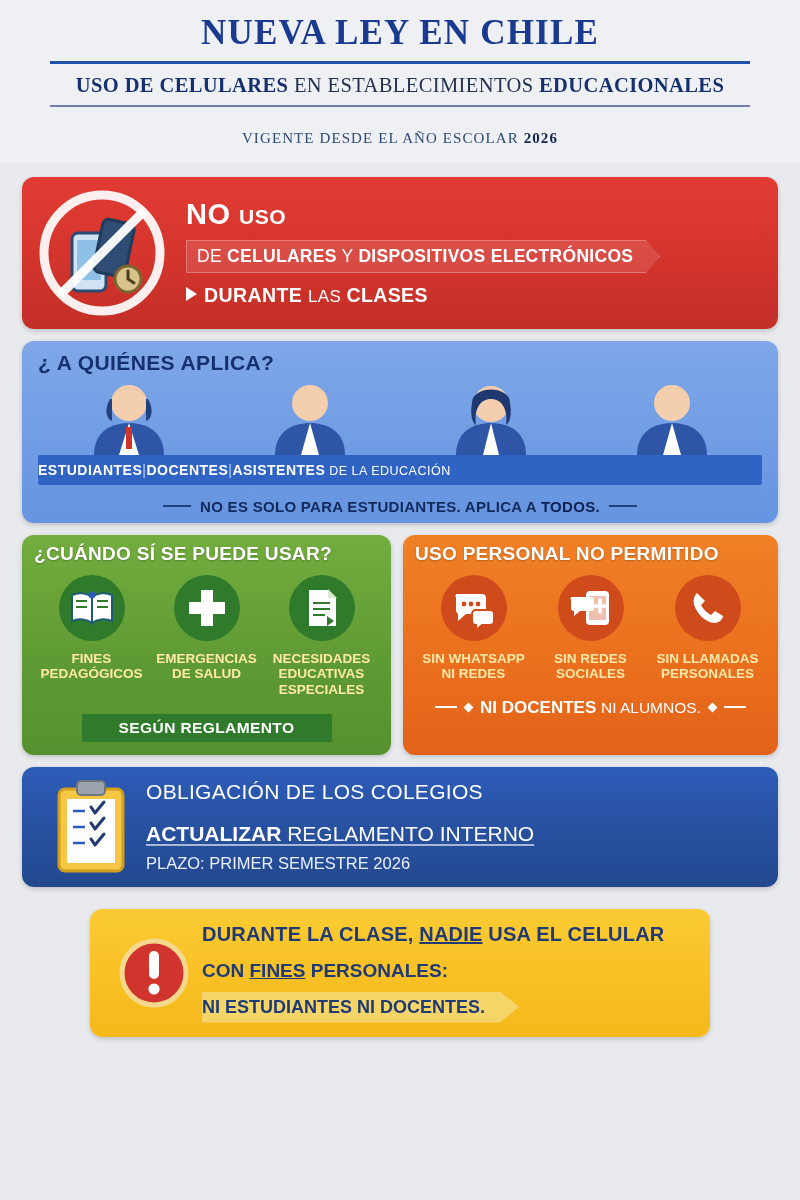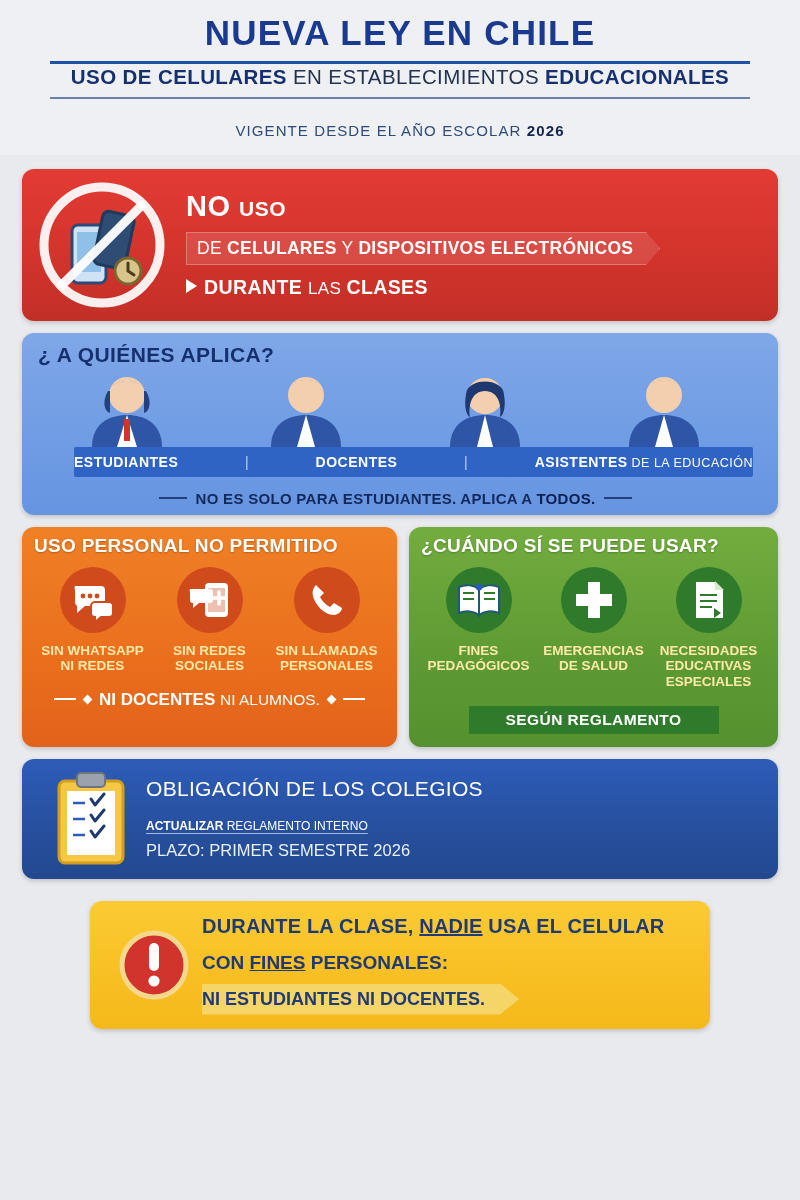--- a/index.html
+++ b/index.html
@@ -14,20 +14,21 @@
     overflow: hidden;
     position: relative;
   }
 
   
   .header {
     background: #eef0f4;
     padding: 14px 0 16px 0;
     text-align: center;
     position: relative;
+    font-family: Liberation Serif, serif;
   }
   .title-main {
     font-size: 35px;
     font-weight: bold;
     color: #1a3a8f;
     letter-spacing: 1.2px;
     text-transform: uppercase;
     line-height: 1.1;
     margin-bottom: 8px;
   }
@@ -35,21 +36,21 @@
     height: 3px;
     background: #1f50a8;
     width: 700px;
     margin: 0 auto;
   }
   .rule.thin { height: 2px; background: #6d7fae; }
   .subtitle {
     font-size: 20.5px;
     color: #23324f;
     letter-spacing: 0.4px;
-    padding: 1px 0 8px 0;
+    padding: 10px 0 8px 0;
     text-transform: uppercase;
     border-radius: 14px;
   }
   .subtitle b { color: #16306f; }
   .subsub {
     font-size: 15px;
     color: #2e4a78;
     letter-spacing: 1.1px;
     padding-top: 23px;
     text-transform: uppercase;
@@ -109,48 +110,47 @@
     border-bottom: 7px solid transparent;
     margin-right: 7px;
     vertical-align: 1px;
   }
 
   
   .blue-block {
     margin: 12px 22px 0 22px;
     height: 182px;
     background: linear-gradient(180deg,#7fa7e8 0%,#6f9ce4 60%,#6694e0 100%);
-    padding: 10px 25px 0 16px;
+    padding: 10px 16px 0 16px;
     box-sizing: border-box;
   }
   .blue-q {
     color: #16306f;
     font-size: 21px;
     font-weight: bold;
     letter-spacing: 0.4px;
     margin-bottom: 2px;
   }
   .people-row {
     display: flex;
     justify-content: space-around;
     align-items: flex-end;
     height: 78px;
   }
   .roles-bar {
     background: #2f63c4;
     height: 30px;
     display: flex;
     align-items: center;
-    justify-content: space-between;
+    justify-content: flex-start;
     color: #fff;
     font-size: 14px;
     font-weight: bold;
     letter-spacing: 0.5px;
     border-radius: 2px;
-    margin-left: 36px;
   }
   .roles-bar .lt { font-weight: normal; font-size: 12.5px; }
   .roles-sep { color: #bcd2f3; font-weight: normal; }
   .blue-note {
     text-align: center;
     color: #12295c;
     font-size: 15px;
     font-weight: bold;
     letter-spacing: 0.3px;
     margin-top: 13px;
@@ -263,21 +263,21 @@
     align-items: center;
     padding-left: 14px;
     box-sizing: border-box;
   }
   .navy-icon { width: 110px; flex: none; display:flex; justify-content:center; }
   .navy-text { color: #fff; }
   .navy-title {
     font-size: 21px; font-weight: normal; letter-spacing: 0.3px;
   }
   .navy-line {
-    font-size: 12px; font-weight: bold; margin-top: 18px;
+    font-size: 21px; font-weight: bold; margin-top: 18px;
     text-decoration: underline; text-decoration-color: rgba(255,255,255,0.6);
     text-underline-offset: 3px;
   }
   .navy-line .lt { font-weight: normal; }
   .navy-sub { font-size: 16.5px; margin-top: 8px; color: #eaf0ff; }
 
   
   .yellow-block {
     margin: 22px 90px 0 90px;
     height: 128px;
@@ -385,20 +385,53 @@
     <span>DOCENTES</span>
     <span class="roles-sep">|</span>
     <span><span>ASISTENTES</span><span class="lt"> DE LA EDUCACIÓN</span></span>
   </div>
   <div class="blue-note">
     <span class="dash"></span><span>NO ES SOLO PARA ESTUDIANTES. APLICA A </span><b>TODOS.</b><span class="dash"></span>
   </div>
 </div>
 
 <div class="mid-row">
+
+  <div class="panel green-block">
+    <div class="block-head">¿CUÁNDO SÍ SE PUEDE USAR?</div>
+    <div class="icon-row">
+      <div class="circ g">
+        <svg width="46" height="38" viewBox="0 0 46 38">
+          <path d="M3 6 C10 3 18 4 23 8 L23 34 C18 30 10 29 3 32 Z" fill="#fff" stroke="#1c5a78" stroke-width="2"></path>
+          <path d="M43 6 C36 3 28 4 23 8 L23 34 C28 30 36 29 43 32 Z" fill="#fff" stroke="#1c5a78" stroke-width="2"></path>
+          <path d="M7 12 h11 M7 18 h11 M28 12 h11 M28 18 h11" stroke="#2f7a2b" stroke-width="1.8"></path>
+          <circle cx="23" cy="6" r="3.4" fill="#2d5cb8"></circle>
+        </svg>
+      </div>
+      <div class="circ g">
+        <svg width="40" height="40" viewBox="0 0 40 40">
+          <path d="M14 2 h12 v12 h12 v12 h-12 v12 h-12 v-12 h-12 v-12 h12 z" fill="#fff"></path>
+        </svg>
+      </div>
+      <div class="circ g">
+        <svg width="38" height="44" viewBox="0 0 38 44">
+          <path d="M5 3 h20 l9 9 v29 h-29 z" fill="#fff" stroke="#2f7a2b" stroke-width="2"></path>
+          <path d="M25 3 v9 h9" fill="#d9e9cf"></path>
+          <path d="M10 17 h17 M10 23 h17 M10 29 h12" stroke="#2f7a2b" stroke-width="2"></path>
+          <path d="M24 30 l7 5 l-7 5 z" fill="#2f7a2b"></path>
+        </svg>
+      </div>
+    </div>
+    <div class="cap-row">
+      <div class="cap g">FINES<br>PEDAGÓGICOS</div>
+      <div class="cap g">EMERGENCIAS<br>DE SALUD</div>
+      <div class="cap g">NECESIDADES<br>EDUCATIVAS<br>ESPECIALES</div>
+    </div>
+    <div class="green-foot">SEGÚN REGLAMENTO</div>
+  </div>
 
   <div class="panel orange-block">
     <div class="block-head">USO PERSONAL NO PERMITIDO</div>
     <div class="icon-row">
       <div class="circ o">
         <svg width="44" height="40" viewBox="0 0 44 40">
           <path d="M4 6 h26 a4 4 0 0 1 4 4 v12 a4 4 0 0 1 -4 4 h-16 l-8 7 v-7 a4 4 0 0 1 -2 -4 v-12 a4 4 0 0 1 0 -4 z" fill="#fff"></path>
           <circle cx="12" cy="16" r="2.4" fill="#cf4b1c"></circle>
             <circle cx="19" cy="16" r="2.4" fill="#cf4b1c"></circle>
             <circle cx="26" cy="16" r="2.4" fill="#cf4b1c"></circle>
@@ -421,53 +454,20 @@
     </div>
     <div class="cap-row">
       <div class="cap">SIN WHATSAPP<br>NI REDES</div>
       <div class="cap">SIN REDES<br>SOCIALES</div>
       <div class="cap">SIN LLAMADAS<br>PERSONALES</div>
     </div>
     <div class="orange-foot">
       <span class="hline"></span><span class="diam"></span><span>NI DOCENTES </span><span class="lt">NI ALUMNOS.</span><span class="diam"></span><span class="hline"></span>
     </div>
   </div>
-
-  <div class="panel green-block">
-    <div class="block-head">¿CUÁNDO SÍ SE PUEDE USAR?</div>
-    <div class="icon-row">
-      <div class="circ g">
-        <svg width="46" height="38" viewBox="0 0 46 38">
-          <path d="M3 6 C10 3 18 4 23 8 L23 34 C18 30 10 29 3 32 Z" fill="#fff" stroke="#1c5a78" stroke-width="2"></path>
-          <path d="M43 6 C36 3 28 4 23 8 L23 34 C28 30 36 29 43 32 Z" fill="#fff" stroke="#1c5a78" stroke-width="2"></path>
-          <path d="M7 12 h11 M7 18 h11 M28 12 h11 M28 18 h11" stroke="#2f7a2b" stroke-width="1.8"></path>
-          <circle cx="23" cy="6" r="3.4" fill="#2d5cb8"></circle>
-        </svg>
-      </div>
-      <div class="circ g">
-        <svg width="40" height="40" viewBox="0 0 40 40">
-          <path d="M14 2 h12 v12 h12 v12 h-12 v12 h-12 v-12 h-12 v-12 h12 z" fill="#fff"></path>
-        </svg>
-      </div>
-      <div class="circ g">
-        <svg width="38" height="44" viewBox="0 0 38 44">
-          <path d="M5 3 h20 l9 9 v29 h-29 z" fill="#fff" stroke="#2f7a2b" stroke-width="2"></path>
-          <path d="M25 3 v9 h9" fill="#d9e9cf"></path>
-          <path d="M10 17 h17 M10 23 h17 M10 29 h12" stroke="#2f7a2b" stroke-width="2"></path>
-          <path d="M24 30 l7 5 l-7 5 z" fill="#2f7a2b"></path>
-        </svg>
-      </div>
-    </div>
-    <div class="cap-row">
-      <div class="cap g">FINES<br>PEDAGÓGICOS</div>
-      <div class="cap g">EMERGENCIAS<br>DE SALUD</div>
-      <div class="cap g">NECESIDADES<br>EDUCATIVAS<br>ESPECIALES</div>
-    </div>
-    <div class="green-foot">SEGÚN REGLAMENTO</div>
-  </div>
 </div>
 
 <div class="panel navy-block">
   <div class="navy-icon">
     <svg width="76" height="96" viewBox="0 0 76 96">
       <rect x="6" y="10" width="64" height="82" rx="6" fill="#f6c744" stroke="#d19e1d" stroke-width="3"></rect>
       <rect x="14" y="20" width="48" height="64" fill="#fff"></rect>
       <rect x="24" y="2" width="28" height="14" rx="4" fill="#9aa3ad" stroke="#6e757d" stroke-width="2"></rect>
       <path d="M20 32 h12 M20 48 h12 M20 64 h12" stroke="#2d5cb8" stroke-width="2.6"></path>
       <path d="M38 28 l4 6 l9 -11 M38 44 l4 6 l9 -11 M38 60 l4 6 l9 -11" stroke="#1f3870" stroke-width="3" fill="none" stroke-linecap="round" stroke-linejoin="round"></path>

